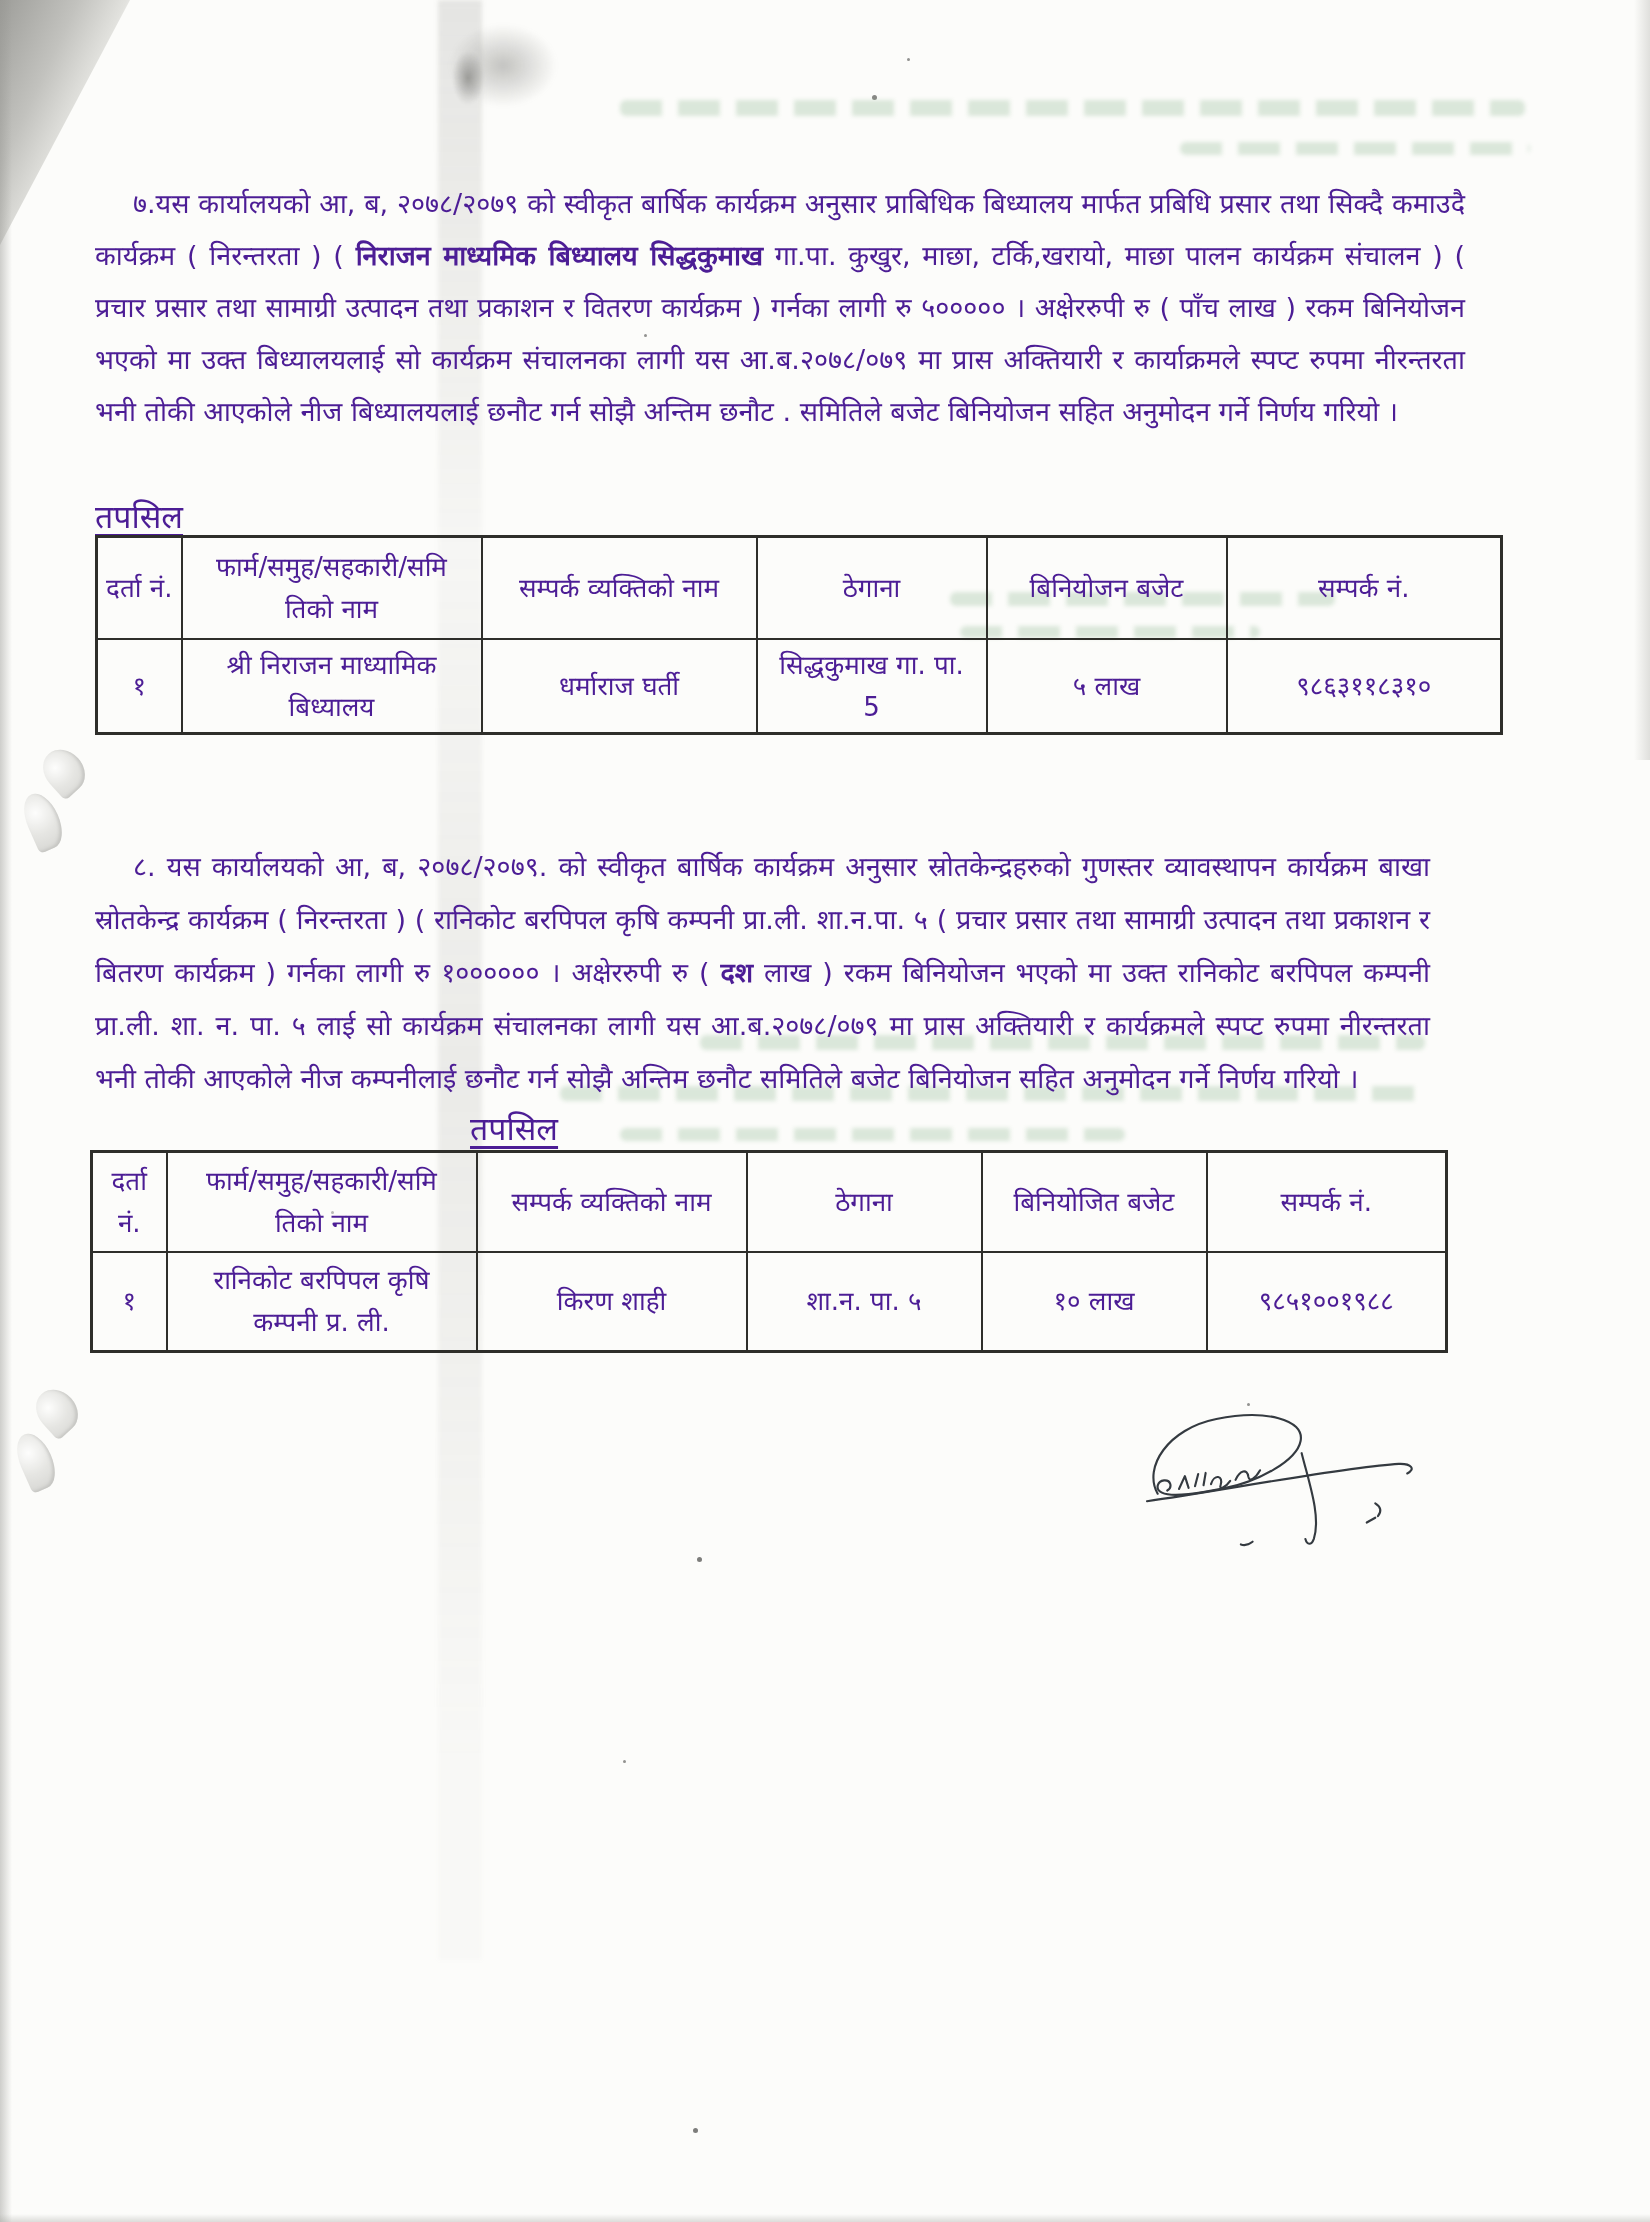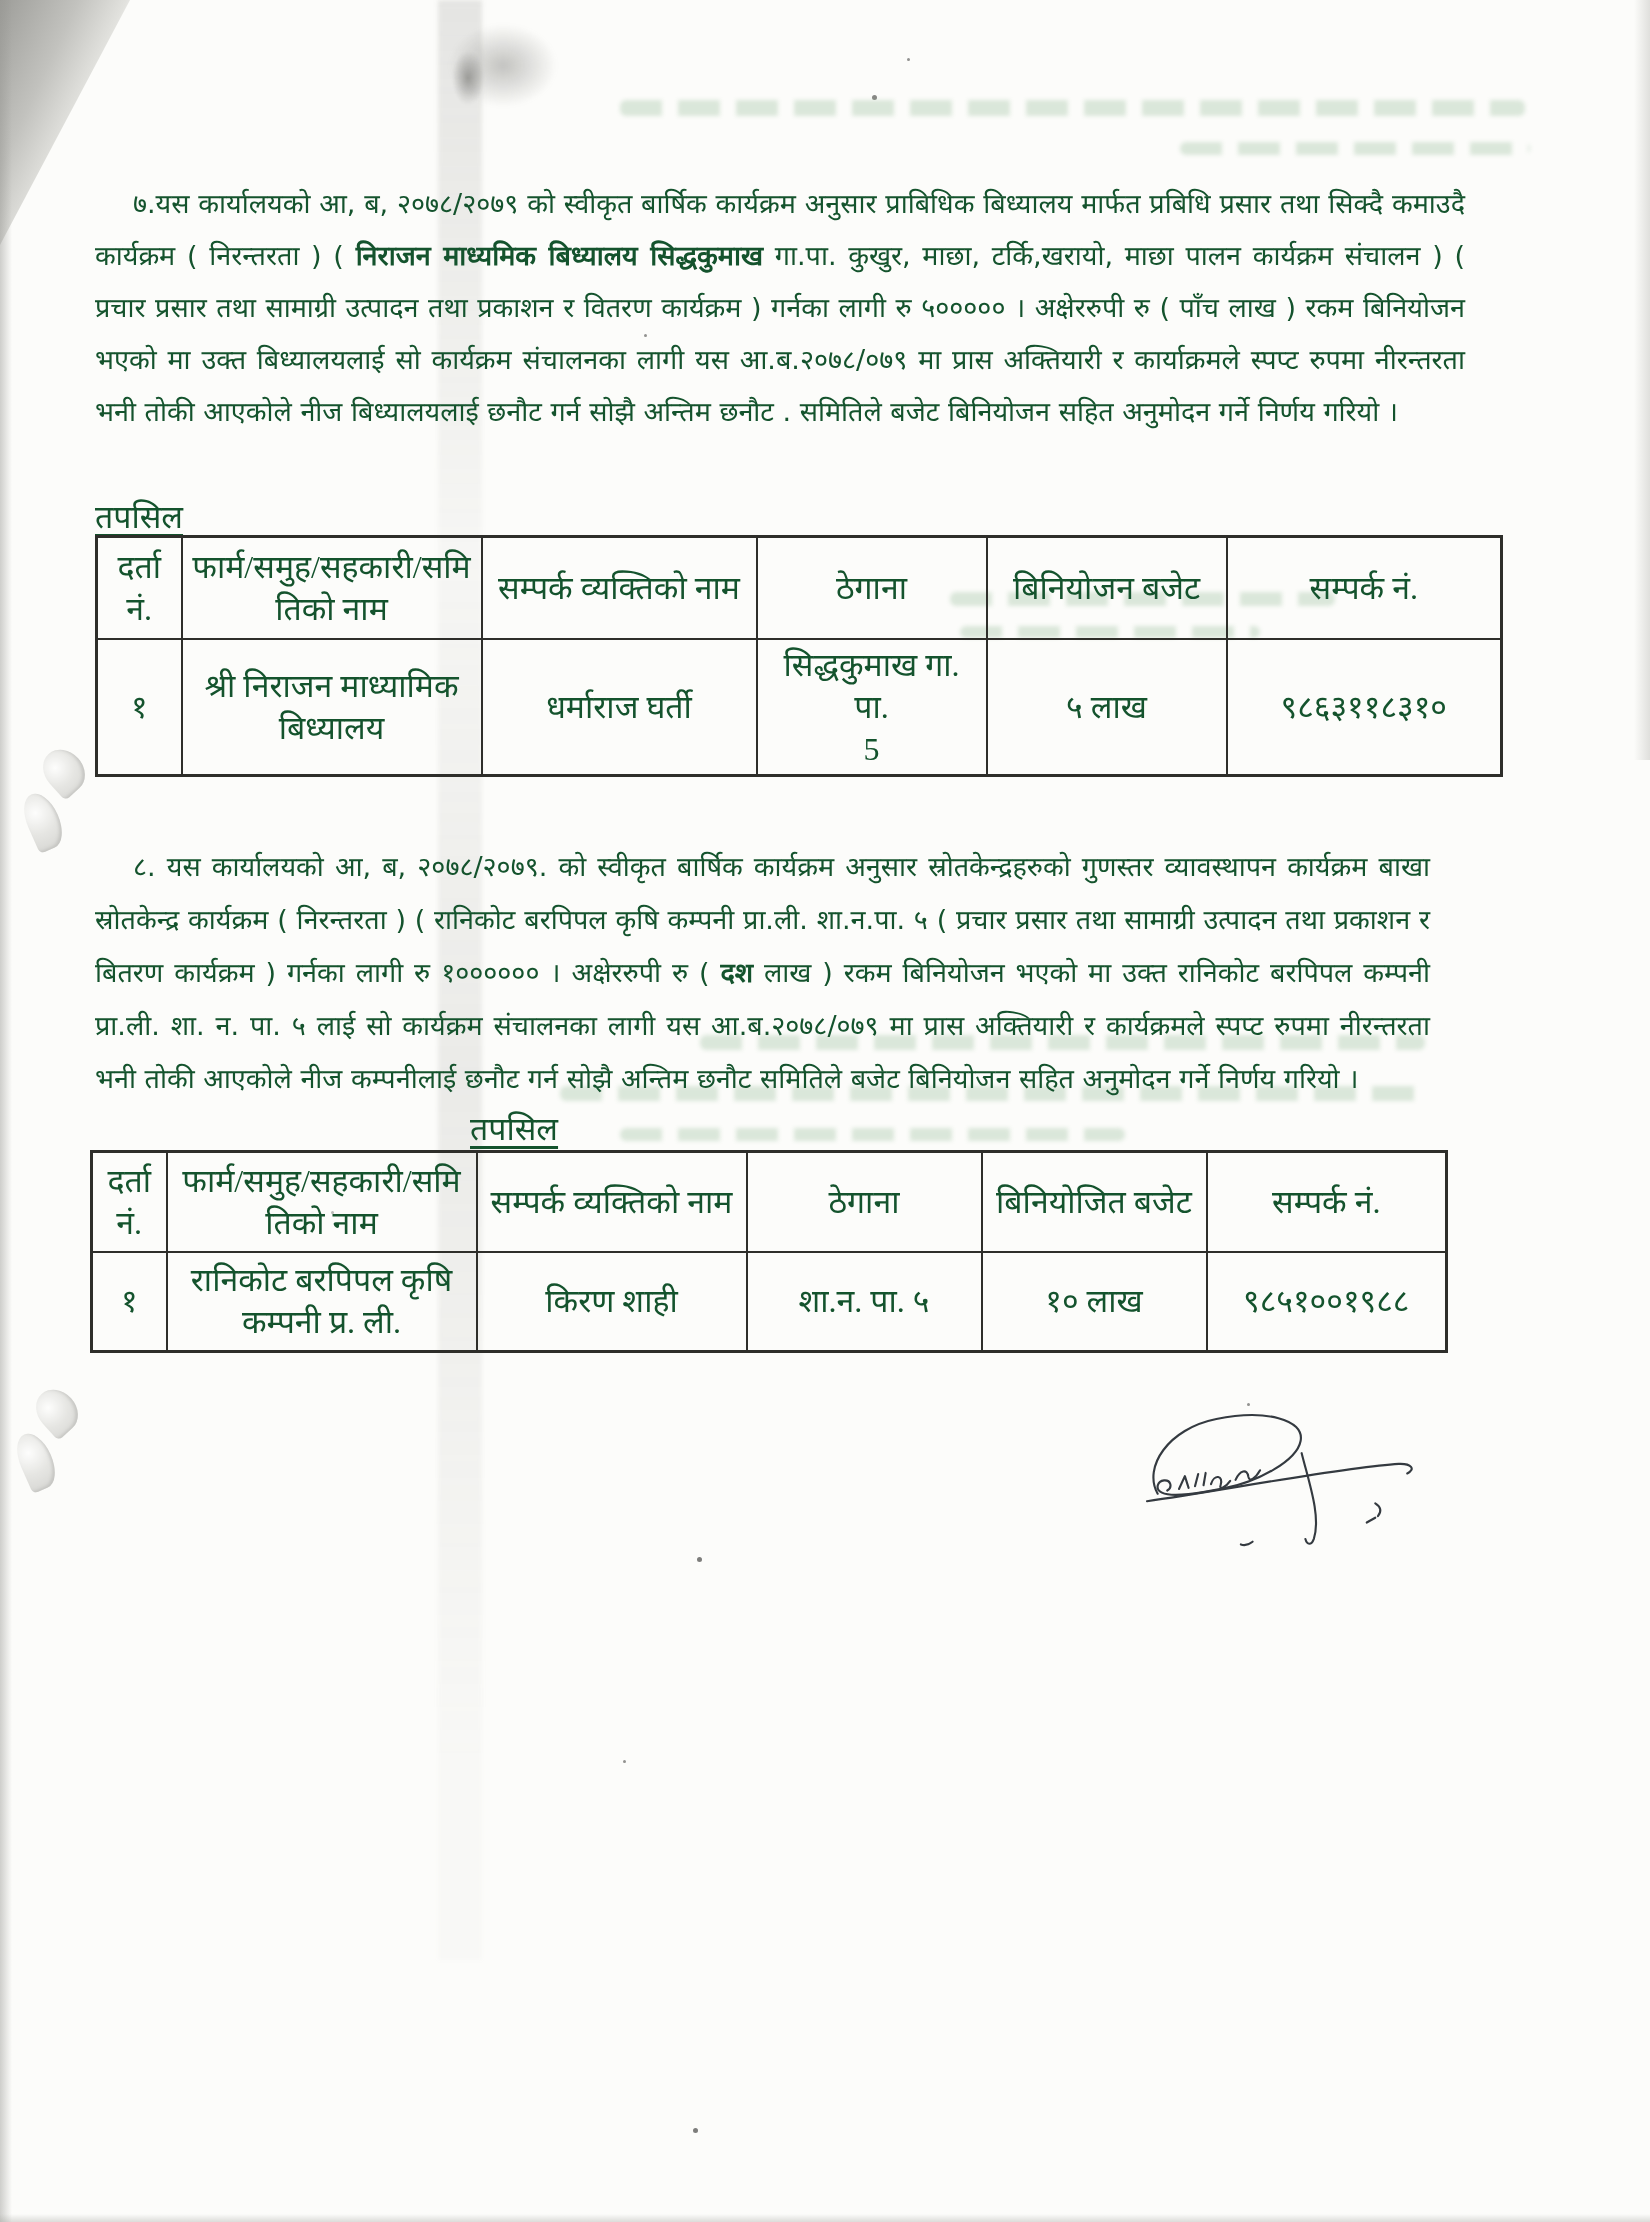--- a/index.html
+++ b/index.html
@@ -2,21 +2,21 @@
 <html><head>
 <meta charset="utf-8">
 <style>
   html,body{margin:0;padding:0;background:#e8e8e4;}
   .page{
     position:relative;
     width:1650px;height:2222px;
     background:#fcfcfa;
     overflow:hidden;
     font-family:"DejaVu Sans","Liberation Sans",sans-serif;
-    color:#14532d;
+    color:#4c1d95;
   }
   
   .corner-fold{
     position:absolute;top:0;left:0;width:130px;height:245px;
     background:linear-gradient(115deg,#9d9d99 0%,#c2c2be 32%,#e2e2de 52%,transparent 60%);
     clip-path:polygon(0 0,100% 0,0 100%);
   }
   .left-edge{position:absolute;top:0;left:0;width:12px;height:100%;
     background:linear-gradient(90deg,rgba(150,150,146,.45),transparent);}
   .right-edge{position:absolute;top:0;right:0;width:16px;height:760px;
@@ -64,21 +64,21 @@
   .para{position:absolute;font-size:27px;line-height:52px;text-align:justify;z-index:2;}
   .para b{font-weight:700;}
   .para7{left:95px;top:178px;width:1370px;text-indent:38px;}
   .para8{left:95px;top:840px;width:1335px;line-height:53px;text-indent:38px;}
   .tapasil{position:absolute;font-size:32px;text-decoration:underline;
     text-underline-offset:6px;z-index:2;}
   .t1{left:95px;top:494px;}
   .t2{left:470px;top:1106px;}
   
   table.tbl{position:absolute;border-collapse:collapse;table-layout:fixed;z-index:2;
-    font-size:32px;font-family:Liberation Serif, serif;}
+    font-size:26px;}
   .tbl th,.tbl td{border:2px solid #2e2e2a;text-align:center;vertical-align:middle;
     font-weight:400;white-space:pre-line;line-height:42px;padding:4px 6px;}
   .tbl{border:3px solid #2e2e2a;}
   .tbl1{left:95px;top:535px;width:1405px;}
   .tbl1 tr.hdr{height:102px;}
   .tbl1 tr.row{height:86px;}
   .tbl2{left:90px;top:1150px;width:1355px;}
   .tbl2 tr.hdr{height:100px;}
   .tbl2 tr.row{height:100px;}
   

